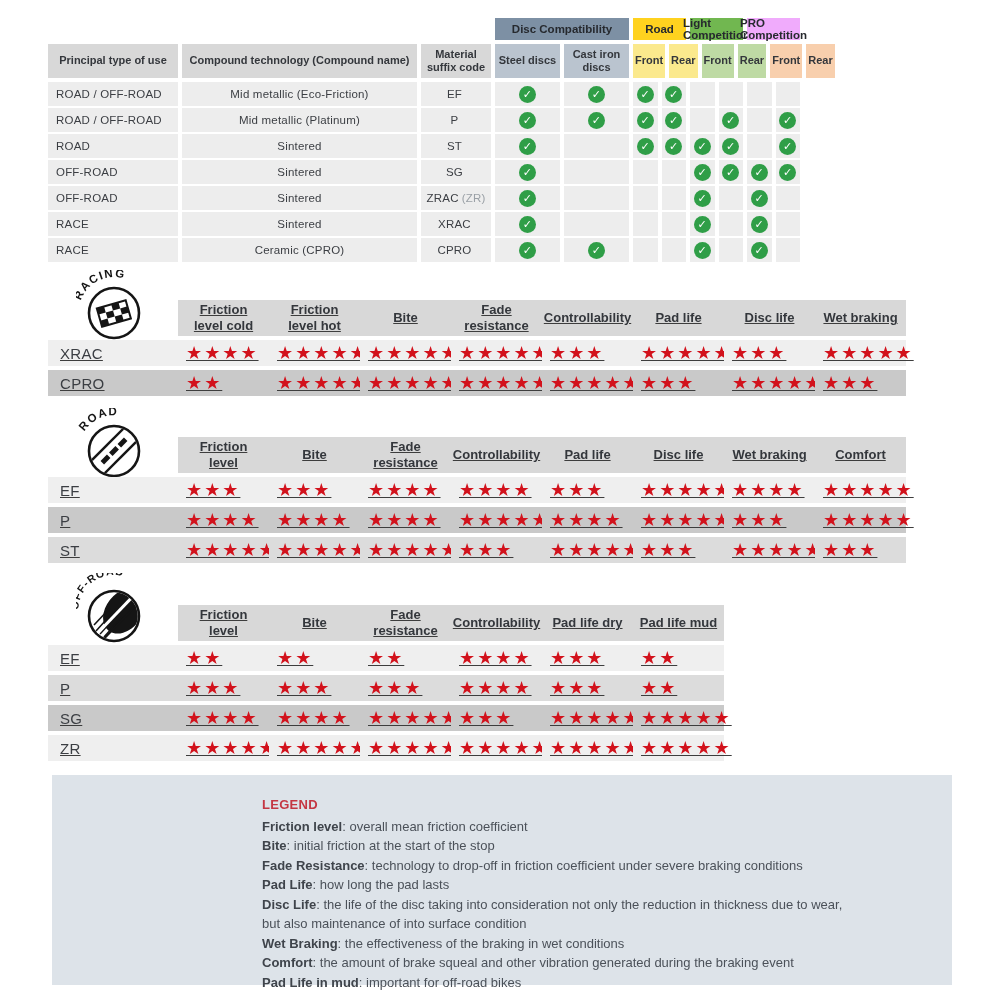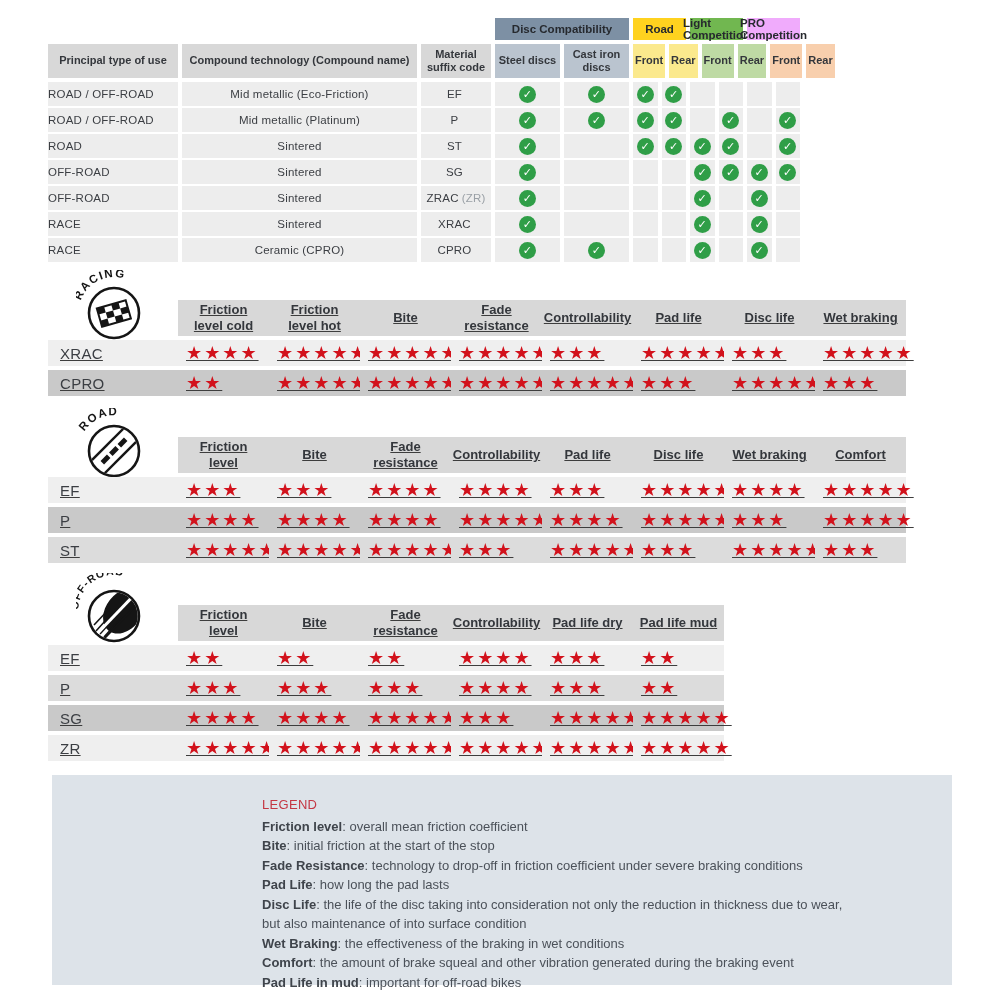--- a/index.html
+++ b/index.html
@@ -22,21 +22,21 @@
   .subhead>div{height:34px;display:flex;align-items:center;justify-content:center;
       text-align:center;font-size:11px;font-weight:700;line-height:1.2;color:#34373c;padding:0 2px;box-sizing:border-box;}
   .chead{background:#d8d8d8;}
   .sub-disc{background:#bac4cf;}
   .sub-road{background:#fbe98d;}
   .sub-light{background:#bedaa4;}
   .sub-pro{background:#f8cfad;}
   .r{margin-bottom:2px;}
   .r>div{height:24px;background:#ededed;display:flex;align-items:center;justify-content:center;
       font-size:11.5px;letter-spacing:.2px;color:#3b3e43;}
-  .r .use{justify-content:flex-start;padding-left:0;}
+  .r .use{justify-content:flex-start;padding-left:8px;}
   .note{color:#9aa0a6;margin-left:3px;}
   .check{width:17px;height:17px;border-radius:50%;display:flex;align-items:center;justify-content:center;
       font:700 11px "DejaVu Sans",sans-serif;color:#fff;line-height:1;}
   .check.on{background:#2f9e47;}
 
   
   .sec{position:absolute;left:48px;}
   .badge{position:absolute;left:28px;top:0;width:76px;height:76px;}
   .rt{position:relative;}
   .rrow{display:grid;column-gap:0;margin-bottom:4px;text-decoration:underline;}
@@ -50,21 +50,21 @@
   .shade-medium>div{background:#dcdcdc;}
   .shade-dark>div{background:#c9c9c9;}
   .lbl{padding-left:12px;font-size:15px;letter-spacing:.3px;color:#3b3e43;}
   .stcell{padding-left:8px;}
   .stars{font-family:"DejaVu Sans",sans-serif;font-size:18px;letter-spacing:2px;
       color:#d2121c;line-height:1;white-space:nowrap;}
 
   
   .legend{position:absolute;left:52px;top:775px;width:900px;height:210px;background:#dde3e9;
       box-sizing:border-box;padding:20px 20px 0 210px;font-size:13px;line-height:19.5px;color:#4b5159;}
-  .legend .title{color:#c43743;font-weight:400;margin-bottom:2px;letter-spacing:.3px;}
+  .legend .title{color:#c43743;font-weight:700;margin-bottom:2px;letter-spacing:.3px;}
   .legend .term{font-weight:700;color:#3f444b;}
 </style>
 </head>
 <body>
 
 <div class="wrap">
 
   <div class="compat">
     <div class="crow ghead">
       <div class="sp3"></div>

